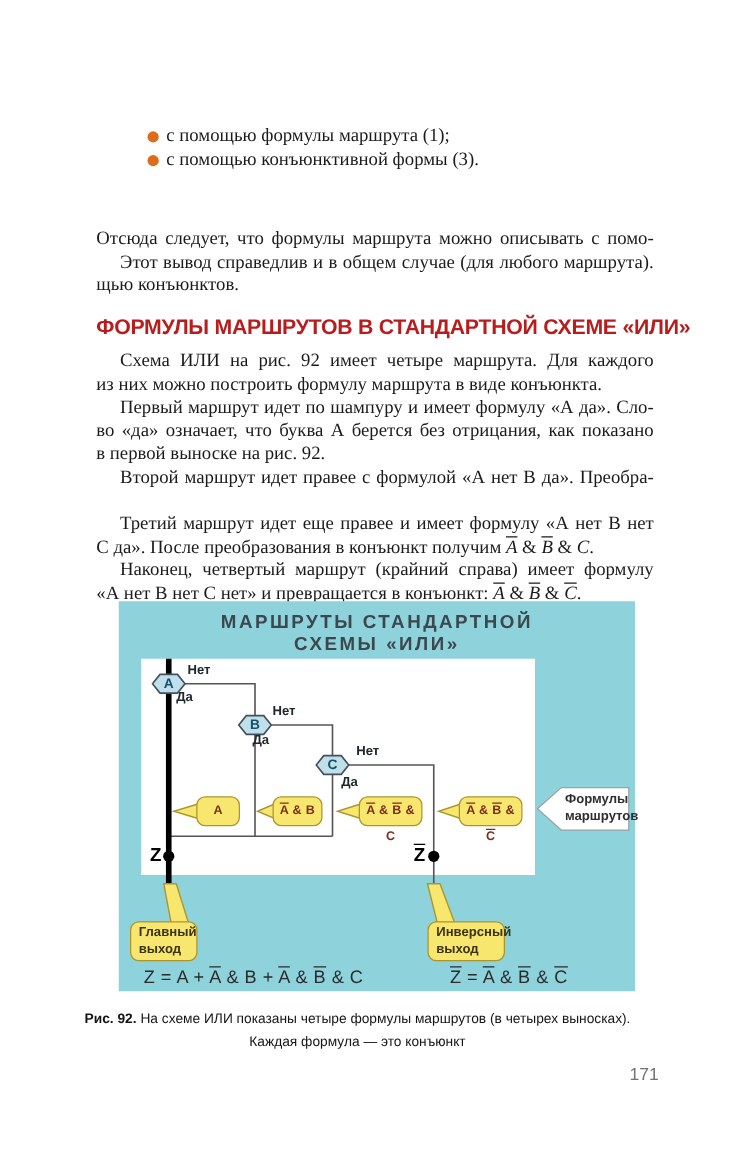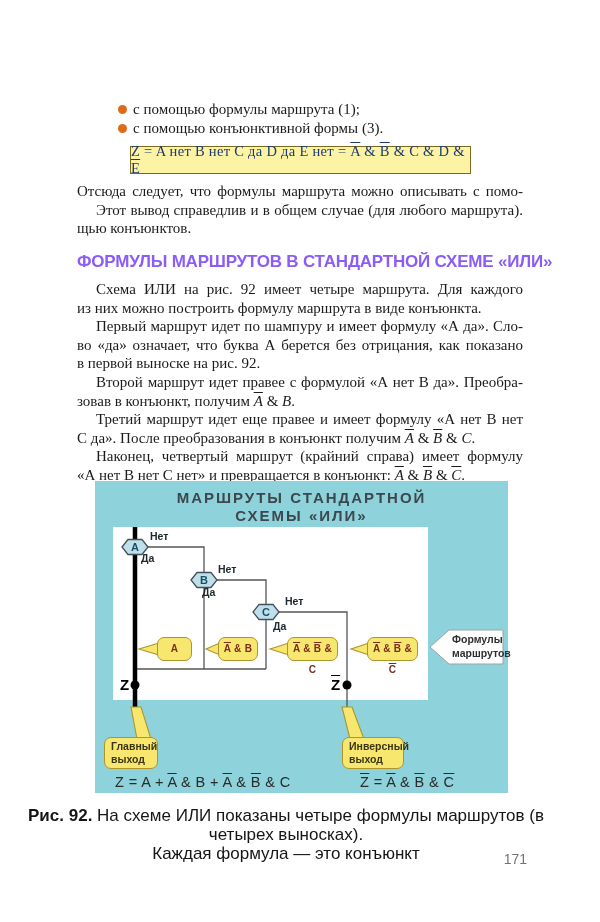--- a/index.html
+++ b/index.html
@@ -12,21 +12,21 @@
   .line.j { text-align-last:justify; }
   .line.ind { text-indent:19px; }
   .bullet-row { position:relative; padding-left:56px; font-size:15px; line-height:19px; }
   .dot { position:absolute; left:41px; top:5px; width:9px; height:9px; border-radius:50%; background:#dd6b1a; }
 
   .fbox { position:absolute; left:130px; top:146px; width:341px; height:28px; box-sizing:border-box;
           background:#fcf3a5; border:1.5px solid #7a6a20; display:flex; align-items:center; justify-content:center;
           font-size:14.5px; letter-spacing:0.3px; color:#1d3a70; }
 
   .h2 { position:absolute; left:77px; top:252px; width:446px; font-family:"Liberation Sans", sans-serif;
-        font-weight:bold; font-size:17px; letter-spacing:-0.2px; color:#8b5cf6; white-space:nowrap; }
+        font-weight:bold; font-size:17px; letter-spacing:-0.2px; color:#b91c1c; white-space:nowrap; }
 
   .ov { text-decoration:overline; text-decoration-thickness:1px; }
   .it { font-style:italic; }
 
   
   .panel { position:absolute; left:95px; top:481px; width:413px; height:312px; background:#8ed2db; }
   .panel svg { position:absolute; left:0; top:0; }
   .ptitle { position:absolute; left:0; width:100%; text-align:center; font-family:"Liberation Sans", sans-serif;
             font-weight:bold; font-size:15px; letter-spacing:2px; color:#3c474e; }
   .lbl { position:absolute; font-family:"Liberation Sans", sans-serif; font-size:10.5px; color:#20292e;font-weight:bold; }
@@ -39,44 +39,41 @@
             font-weight:bold; font-size:10.5px; line-height:13.5px; color:#2f2f2f; }
   .zlab { position:absolute; font-family:"Liberation Sans", sans-serif; font-weight:bold; font-size:15px; color:#000; }
   .bcall { position:absolute; top:256px; height:32px; box-sizing:border-box; background:#f8e76e;
            border:1.2px solid #ad952c; border-radius:7px; padding:2px 12px 0 6px; font-family:"Liberation Sans", sans-serif;
            font-weight:bold; font-size:10.5px; line-height:13px; color:#3b3413; }
   .bform { position:absolute; top:293px; font-family:"Liberation Sans", sans-serif; font-size:14.5px;
            letter-spacing:0.4px; color:#2b2b2b;margin-left:16px; }
 
   
   .caption { position:absolute; left:0; top:806px; width:572px; text-align:center;
-             font-family:"Liberation Sans", sans-serif; font-size:17px; line-height:19px; color:#151515; }
+             font-family:"Liberation Sans", sans-serif; font-size:11px; line-height:19px; color:#151515; }
   .pageno { position:absolute; right:73px; top:851px; font-family:"Liberation Sans", sans-serif;
             font-size:14px; color:#737373; }
 </style>
 </head>
 <body>
 
 <div class="page">
 
 
   <div class="tb" style="top:100px">
     <div class="bullet-row">
       <span class="dot"></span>
       <span>с помощью формулы маршрута (1);</span>
     </div>
     <div class="bullet-row">
       <span class="dot"></span>
       <span>с помощью конъюнктивной формы (3).</span>
     </div>
   </div>
 
-  <div class="fbox">
-    <span>Z = A нет B нет C да D да E нет = <span class="ov">A</span> &amp; <span class="ov">B</span> &amp; C &amp; D &amp; <span class="ov">E</span></span>
-  </div>
 
   <div class="tb" style="top:182px">
     <div class="line j">Отсюда следует, что формулы маршрута можно описывать с помо-</div>
     <div class="line j ind">Этот вывод справедлив и в общем случае (для любого маршрута).</div>
     <div class="line">щью конъюнктов.</div>
   </div>
 
   <div class="h2">ФОРМУЛЫ МАРШРУТОВ В СТАНДАРТНОЙ СХЕМЕ «ИЛИ»</div>
 
   <div class="tb" style="top:280px">
@@ -85,21 +82,20 @@
   </div>
 
   <div class="tb" style="top:317px">
     <div class="line j ind">Первый маршрут идет по шампуру и имеет формулу «А да». Сло-</div>
     <div class="line j">во «да» означает, что буква А берется без отрицания, как показано</div>
     <div class="line">в первой выноске на рис. 92.</div>
   </div>
 
   <div class="tb" style="top:373px">
     <div class="line j ind">Второй маршрут идет правее с формулой «А нет В да». Преобра-</div>
-    <div class="line">зовав в конъюнкт, получим <span class="ov"><span class="it">A</span></span> &amp; <span class="it">B</span>.</div>
   </div>
 
   <div class="tb" style="top:410px">
     <div class="line j ind">Третий маршрут идет еще правее и имеет формулу «А нет В нет</div>
     <div class="line">С да». После преобразования в конъюнкт получим <span class="ov"><span class="it">A</span></span> &amp; <span class="ov"><span class="it">B</span></span> &amp; <span class="it">C</span>.</div>
   </div>
 
   <div class="tb" style="top:447px">
     <div class="line j ind">Наконец, четвертый маршрут (крайний справа) имеет формулу</div>
     <div class="line">«А нет В нет С нет» и превращается в конъюнкт: <span class="ov"><span class="it">A</span></span> &amp; <span class="ov"><span class="it">B</span></span> &amp; <span class="ov"><span class="it">C</span></span>.</div>

